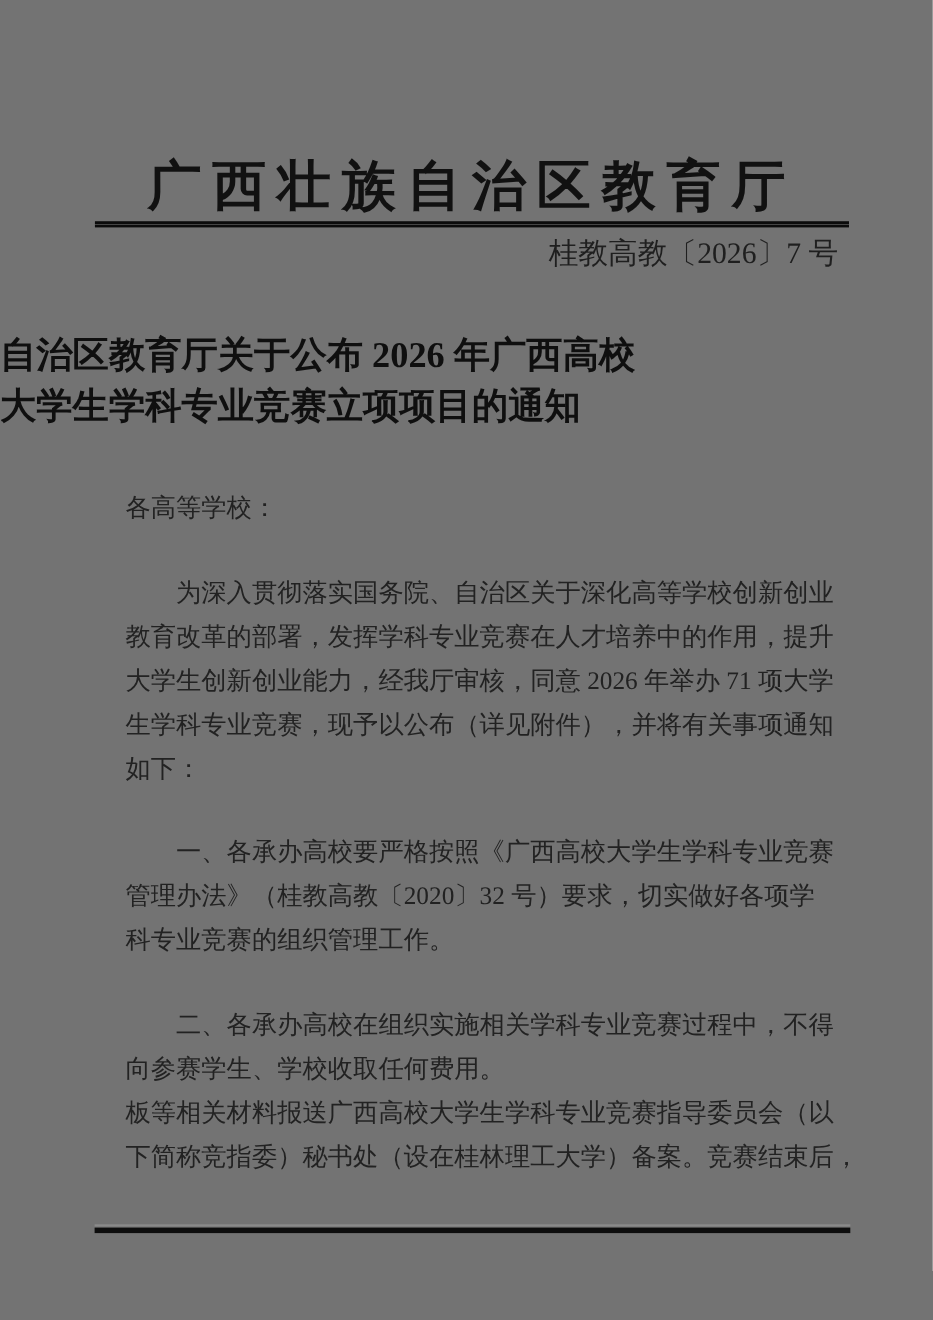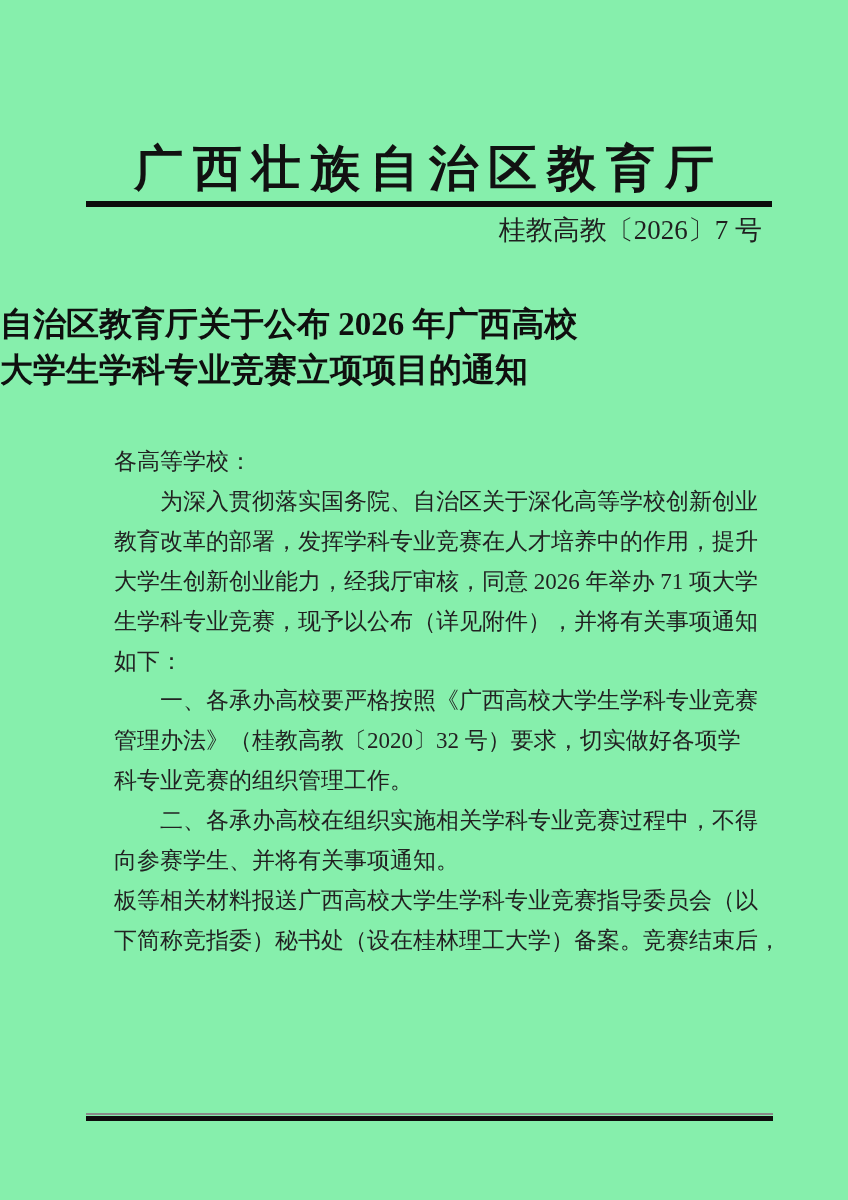--- a/index.html
+++ b/index.html
@@ -2,21 +2,21 @@
 <html><head>
 <meta charset="utf-8">
 <style>
   * { margin: 0; padding: 0; box-sizing: border-box; }
   html, body { background: #e8e8e8; }
   .page {
     position: relative;
     width: 848px;
     height: 1200px;
     margin: 0 auto;
-    background: #86efac;
+    background: #737373;
     overflow: hidden;
     font-family: "Liberation Serif", "DejaVu Serif", serif;
     color: #1c1c1c;
   }
 
   
   .masthead {
     position: absolute;
     top: 136px;
     left: 0;
@@ -78,20 +78,21 @@
     text-align: justify;
     text-align-last: justify;
     white-space: nowrap;
   }
   .body-text .line.left {
     text-align: left;
     text-align-last: left;
   }
   .body-text .line.indent {
     text-indent: 2em;
+    margin-top: 37px;
   }
 
   
   .rule-bottom {
     position: absolute;
     left: 86px;
     top: 1113px;
     width: 687px;
   }
   .rule-bottom .gray-line  { height: 2px; background: #8a8a8a; }
@@ -117,21 +118,21 @@
       <div class="line left">各高等学校：</div>
       <div class="line indent">为深入贯彻落实国务院、自治区关于深化高等学校创新创业</div>
       <div class="line">教育改革的部署，发挥学科专业竞赛在人才培养中的作用，提升</div>
       <div class="line">大学生创新创业能力，经我厅审核，同意 2026 年举办 71 项大学</div>
       <div class="line">生学科专业竞赛，现予以公布（详见附件），并将有关事项通知</div>
       <div class="line left">如下：</div>
       <div class="line indent">一、各承办高校要严格按照《广西高校大学生学科专业竞赛</div>
       <div class="line">管理办法》（桂教高教〔2020〕32 号）要求，切实做好各项学</div>
       <div class="line left">科专业竞赛的组织管理工作。</div>
       <div class="line indent">二、各承办高校在组织实施相关学科专业竞赛过程中，不得</div>
-      <div class="line left">向参赛学生、并将有关事项通知。</div>
+      <div class="line left">向参赛学生、学校收取任何费用。</div>
       <div class="line">板等相关材料报送广西高校大学生学科专业竞赛指导委员会（以</div>
       <div class="line">下简称竞指委）秘书处（设在桂林理工大学）备案。竞赛结束后，</div>
     </div>
 
   <div class="rule-bottom">
     <div class="gray-line"></div>
     <div class="black-line"></div>
   </div>
 
 </div>

